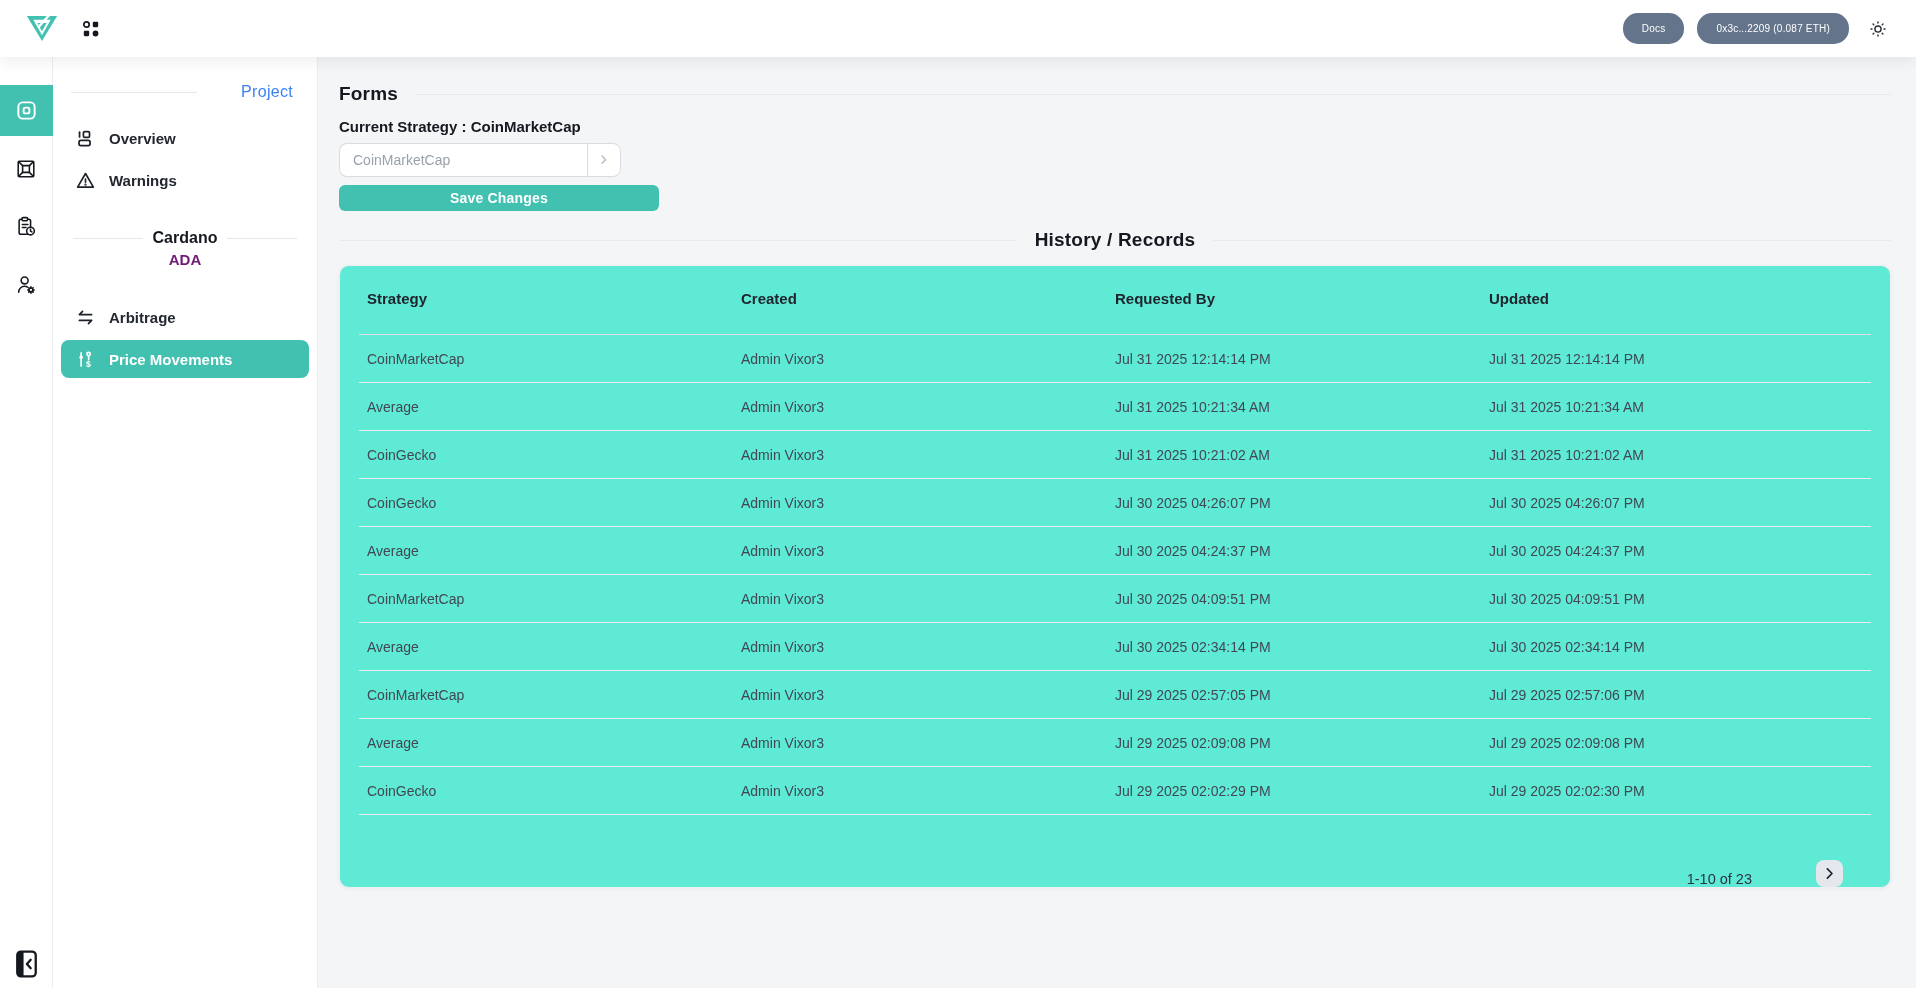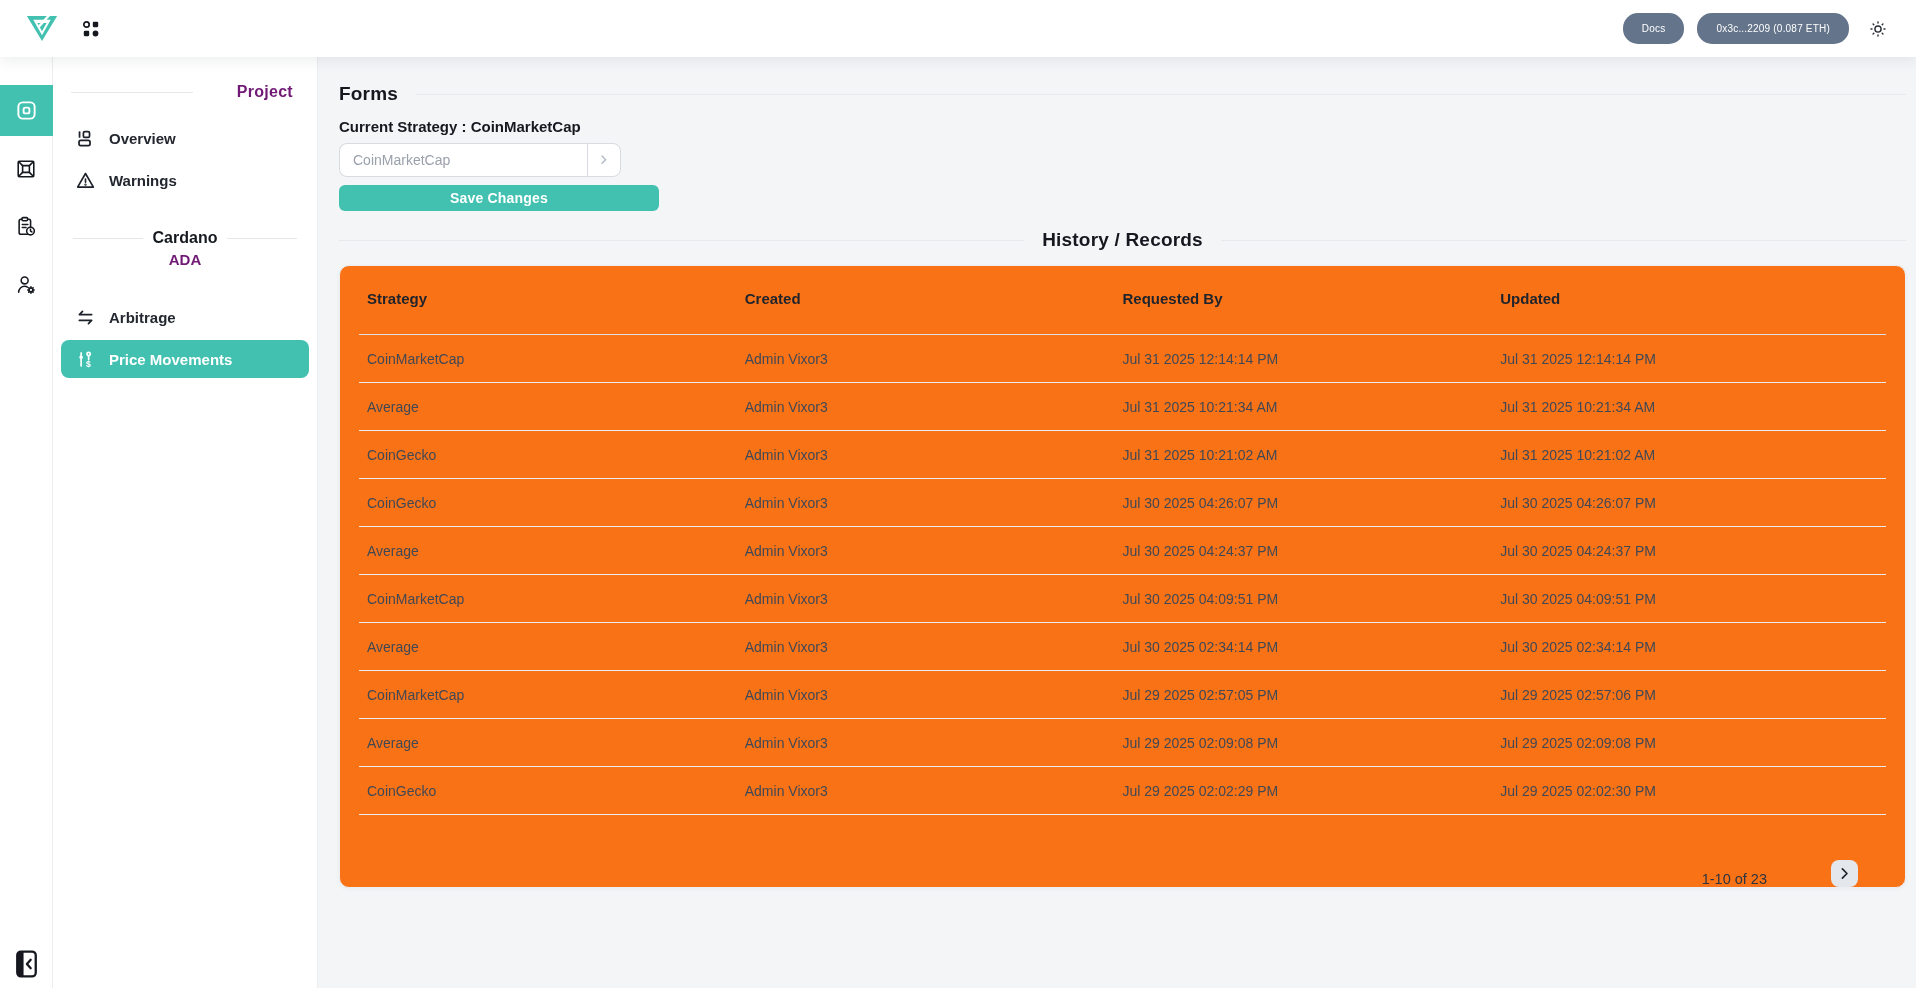--- a/index.html
+++ b/index.html
@@ -27,53 +27,53 @@
   .rail-item { width:53px; height:51px; display:flex; align-items:center; justify-content:center; cursor:pointer; margin-bottom:1px; }
   .rail-item.active { background:#42C1B1; }
   .rail-item:not(.active) { margin-top:6px; }
   .rail-collapse { margin-top:auto; margin-bottom:10px; cursor:pointer; display:flex; }
 
   
   .sidebar { width:265px; background:#fff; border-right:1px solid #ecedf0; flex:none;
     display:flex; flex-direction:column; }
   .side-sec { margin:26px 24px 0 18px; display:flex; align-items:center; gap:12px; }
   .side-sec .line { flex:1; height:1px; background:#e5e7ea; }
-  .side-sec .sec-label { font-size:16px; font-weight:700; color:#701a75; letter-spacing:.3px;margin-left:32px; }
+  .side-sec .sec-label { font-size:16px; font-weight:400; color:#3b82f6; letter-spacing:.3px;margin-left:32px; }
   .side-items { margin-top:14px; }
   .side-item { display:flex; align-items:center; gap:13px; height:38px; margin:4px 8px;
     padding:0 13px; border-radius:8px; cursor:pointer; font-size:15px; font-weight:700; color:#23272f; }
   .side-item .ic { display:flex; width:22px; justify-content:center; }
   .side-item.active { background:#42C1B1; color:#fff; }
   .side-sec2 { margin-top:26px; }
   .side-sec2 .row1 { display:flex; align-items:center; gap:10px; margin:0 20px; }
   .side-sec2 .line { flex:1; height:1px; background:#e5e7ea; }
   .side-sec2 .l1 { font-size:16px; font-weight:700; color:#15181f; }
   .side-sec2 .l2 { text-align:center; font-size:15px; font-weight:700; color:#701a75; margin-top:4px; }
   .side-items2 { margin-top:26px; }
 
   
-  .main { flex:1; padding:26px 10px 0 21px; overflow:hidden; }
+  .main { flex:1; padding:26px 25px 0 21px; overflow:hidden; }
   .sec-title { display:flex; align-items:center; gap:18px; }
   .sec-title h1,.sec-title h2 { font-size:19px; font-weight:700; color:#15181f; letter-spacing:.2px; }
   .hline { flex:1; height:1px; background:#e7e9ed; }
   .form-label { margin-top:13px; font-size:15px; font-weight:700; color:#15181f; }
 
   .input-group { margin-top:8px; width:282px; display:flex; }
   .input-group input { flex:1; height:34px; border:1px solid #d8dbe0; border-right:none;
     border-radius:8px 0 0 8px; padding:0 13px; font-family:inherit; font-size:14px;
     color:#9aa1ab; outline:none; background:#fff; }
   .dd-btn { width:34px; height:34px; background:#fff; border:1px solid #d8dbe0;
     border-radius:0 8px 8px 0; cursor:pointer; display:flex; align-items:center; justify-content:center; }
   .save-btn { margin-top:8px; width:320px; height:26px; background:#42C1B1; color:#fff;
     border:none; border-radius:6px; font-family:inherit; font-size:14px; font-weight:700;
     letter-spacing:.2px; cursor:pointer; }
 
   .hist-title { margin-top:18px; }
 
-  .card { margin-top:14px; background:#f97316; border:1px solid #edeff2; border-radius:10px;
+  .card { margin-top:14px; background:#5eead4; border:1px solid #edeff2; border-radius:10px;
     box-shadow:0 1px 4px rgba(25,33,50,.05); padding:0 19px; }
   .t-head { display:grid; grid-template-columns:repeat(4,1fr); padding:24px 8px 0 8px;
     height:69px; border-bottom:1px solid #dcdfe3; }
   .t-head span { font-size:15px; font-weight:700; color:#1e232c; }
   .t-row { display:grid; grid-template-columns:repeat(4,1fr); align-items:center;
     height:48px; padding:0 8px; border-bottom:1px solid #e9ebee; }
   .t-cell { font-size:14px; color:#40485486; color:#414855; }
   .t-foot { height:72px; display:flex; align-items:flex-end; justify-content:flex-end;
     gap:64px; padding-right:28px; }
   .t-foot .pg-label { font-size:14.5px; font-weight:500; color:#2b3442; }

